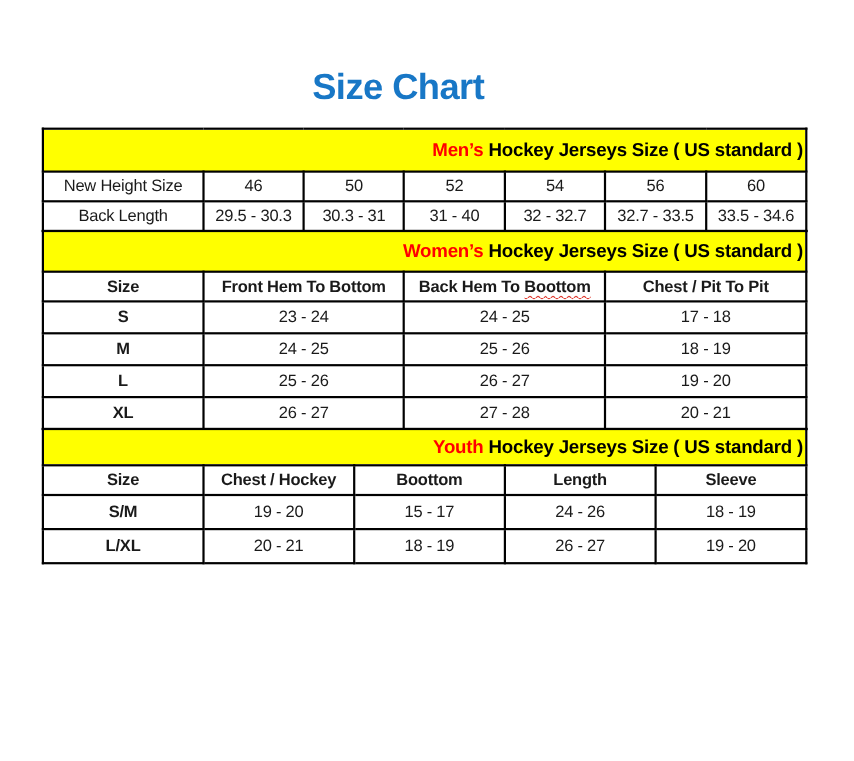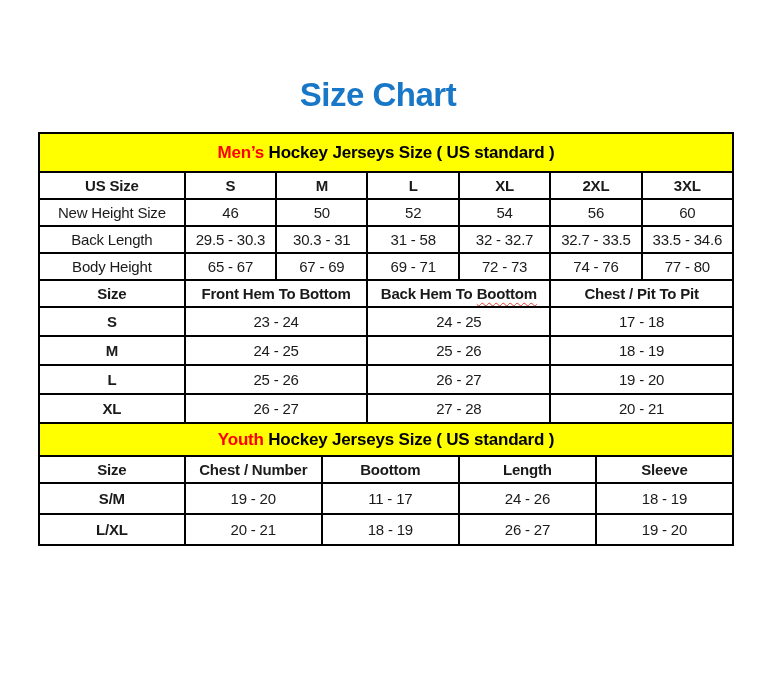--- a/index.html
+++ b/index.html
@@ -11,21 +11,21 @@
     font-family: "Liberation Sans", sans-serif;
     color: #1a1a1a;
     overflow: hidden;
   }
   .page {
     width: 776px;
     height: 692px;
     position: relative;
   }
   .title {
-    margin: 16px;
+    margin: 0;
     padding-top: 60px;
     width: 724px;
     text-align: center;
     font-size: 33px;
     line-height: 38px;
     font-weight: bold;
     color: #1877C6;
     letter-spacing: -0.5px;
   }
   .chart {
@@ -46,20 +46,21 @@
     padding: 0 2px;
     font-size: 15px;
     overflow: hidden;
     white-space: nowrap;
   }
   .tbl th { font-weight: bold; }
   td.banner {
     background: #FFFF00;
     font-weight: bold;
     font-size: 17px;
+    text-align: right;
   }
   .men   td.banner { height: 37px; }
   .women td.banner { height: 35px; }
   .youth td.banner { height: 31px; }
   .hl { color: #FF0000; }
   .bt { color: #000000; }
   tr.hrow th { height: 25px; }
   .men   tr.drow td { height: 25px; }
   .women tr.drow td { height: 27px; }
   .youth tr.drow td { height: 29px; }
@@ -95,67 +96,52 @@
           <col class="c-men">
           <col class="c-men">
         <col class="c-men">
           <col class="c-men">
           <col class="c-men">
       </colgroup>
       <tbody>
         <tr>
           <td class="banner" colspan="7"><span class="hl">Men’s</span><span class="bt"> Hockey Jerseys Size ( US standard )</span></td>
         </tr>
-        <tr class="hrow">
-          <th>US Size</th>
-          <th>S</th>
-          <th>M</th>
-          <th>L</th>
-          <th>XL</th>
-          <th>2XL</th>
-          <th>3XL</th>
-        </tr>
         <tr class="drow">
           <td class="rlabel">New Height Size</td>
           <td>46</td>
           <td>50</td>
           <td>52</td>
           <td>54</td>
           <td>56</td>
           <td>60</td>
         </tr>
         <tr class="drow">
           <td class="rlabel">Back Length</td>
           <td>29.5 - 30.3</td>
           <td>30.3 - 31</td>
-          <td>31 - 58</td>
+          <td>31 - 40</td>
           <td>32 - 32.7</td>
           <td>32.7 - 33.5</td>
           <td>33.5 - 34.6</td>
-        </tr>
-        <tr class="drow">
-          <td class="rlabel">Body Height</td>
-          <td>65 - 67</td>
-          <td>67 - 69</td>
-          <td>69 - 71</td>
-          <td>72 - 73</td>
-          <td>74 - 76</td>
-          <td>77 - 80</td>
         </tr>
       </tbody>
     </table>
 
     <table class="tbl women">
       <colgroup>
         <col class="c-label">
           <col class="c-wom">
           <col class="c-wom">
           <col class="c-wom">
       </colgroup>
       <tbody>
+        <tr>
+          <td class="banner" colspan="4"><span class="hl">Women’s</span><span class="bt"> Hockey Jerseys Size ( US standard )</span></td>
+        </tr>
         <tr class="hrow">
           <th>Size</th>
           <th>Front Hem To Bottom</th>
           <th><span>Back Hem To</span><span class="wavy">Boottom</span></th>
           <th>Chest / Pit To Pit</th>
         </tr>
         <tr class="drow">
           <td class="rlabel">S</td>
           <td>23 - 24</td>
           <td>24 - 25</td>
@@ -189,29 +175,29 @@
           <col class="c-you">
           <col class="c-you">
           <col class="c-you">
       </colgroup>
       <tbody>
         <tr>
           <td class="banner" colspan="5"><span class="hl">Youth</span><span class="bt"> Hockey Jerseys Size ( US standard )</span></td>
         </tr>
         <tr class="hrow">
           <th>Size</th>
-          <th>Chest / Number</th>
+          <th>Chest / Hockey</th>
           <th>Boottom</th>
           <th>Length</th>
           <th>Sleeve</th>
         </tr>
         <tr class="drow">
           <td class="rlabel">S/M</td>
           <td>19 - 20</td>
-          <td>11 - 17</td>
+          <td>15 - 17</td>
           <td>24 - 26</td>
           <td>18 - 19</td>
         </tr>
         <tr class="drow">
           <td class="rlabel">L/XL</td>
           <td>20 - 21</td>
           <td>18 - 19</td>
           <td>26 - 27</td>
           <td>19 - 20</td>
         </tr>

